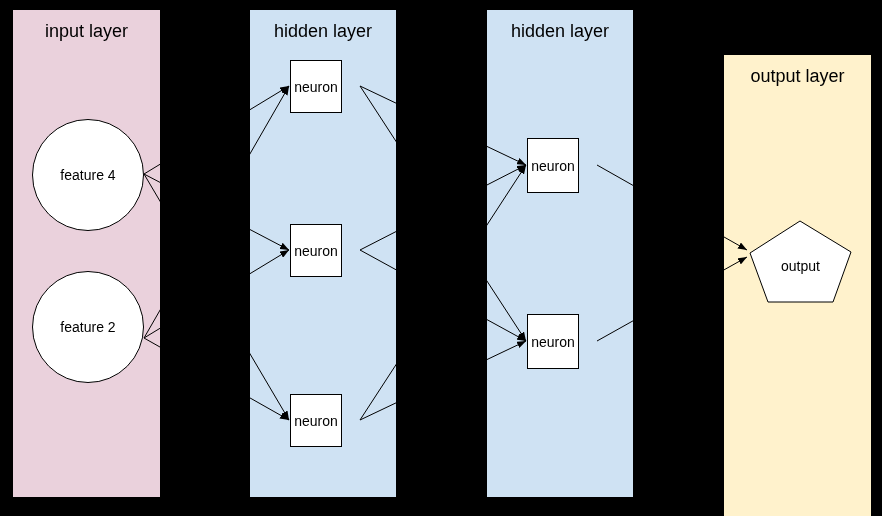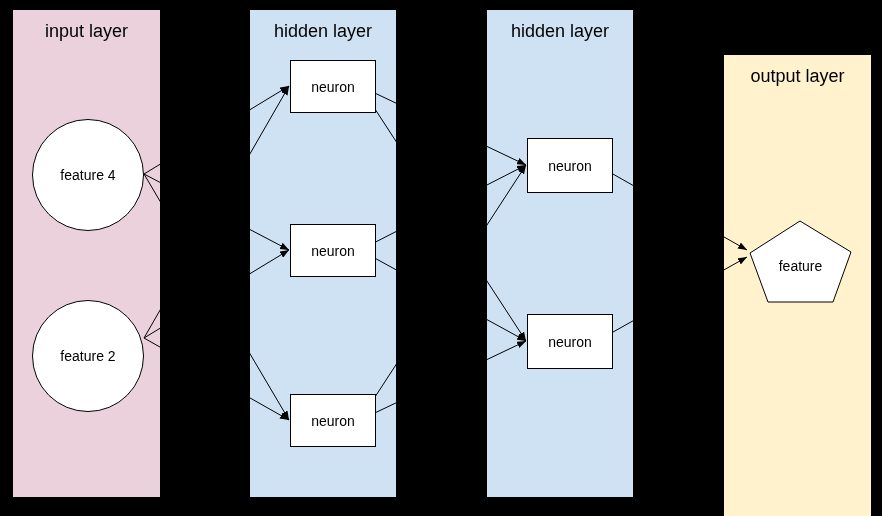--- a/index.html
+++ b/index.html
@@ -45,24 +45,24 @@
     z-index: 3;
     background: #fff;
     border: 1px solid #000;
     display: flex;
     align-items: center;
     justify-content: center;
     font-size: 14px;
     box-sizing: border-box;
   }
   .node.circle { border-radius: 50%; width: 112px; height: 112px; }
-  .node.rect   { width: 86px; }
+  .node.rect   { width: 52px; }
 
   #node-f1  { left: 32px;  top: 119px; }
-  #node-f2  { left: 32px;  top: 300px; justify-content: center; }
+  #node-f2  { left: 32px;  top: 271px; justify-content: center; }
   #node-h1a { left: 290px; top: 60px;  height: 53px; }
   #node-h1b { left: 290px; top: 224px; height: 53px; }
   #node-h1c { left: 290px; top: 394px; height: 53px; }
   #node-h2a { left: 527px; top: 138px; height: 55px; }
   #node-h2b { left: 527px; top: 314px; height: 55px; }
 
   .pentagon-wrap {
     position: absolute;
     left: 749px; top: 220px;
     width: 103px; height: 83px;
@@ -142,16 +142,16 @@
     <span>neuron</span>
   </div>
   <div class="node rect" id="node-h2b">
     <span>neuron</span>
   </div>
 
   <div class="pentagon-wrap">
     <svg viewBox="0 0 103 83" xmlns="http://www.w3.org/2000/svg">
       <polygon points="51,1 102,32 84,82 19,82 1,33"></polygon>
     </svg>
-    <span class="pentagon-label">feature</span>
+    <span class="pentagon-label">output</span>
   </div>
 
 </div>
 
 </body></html>

